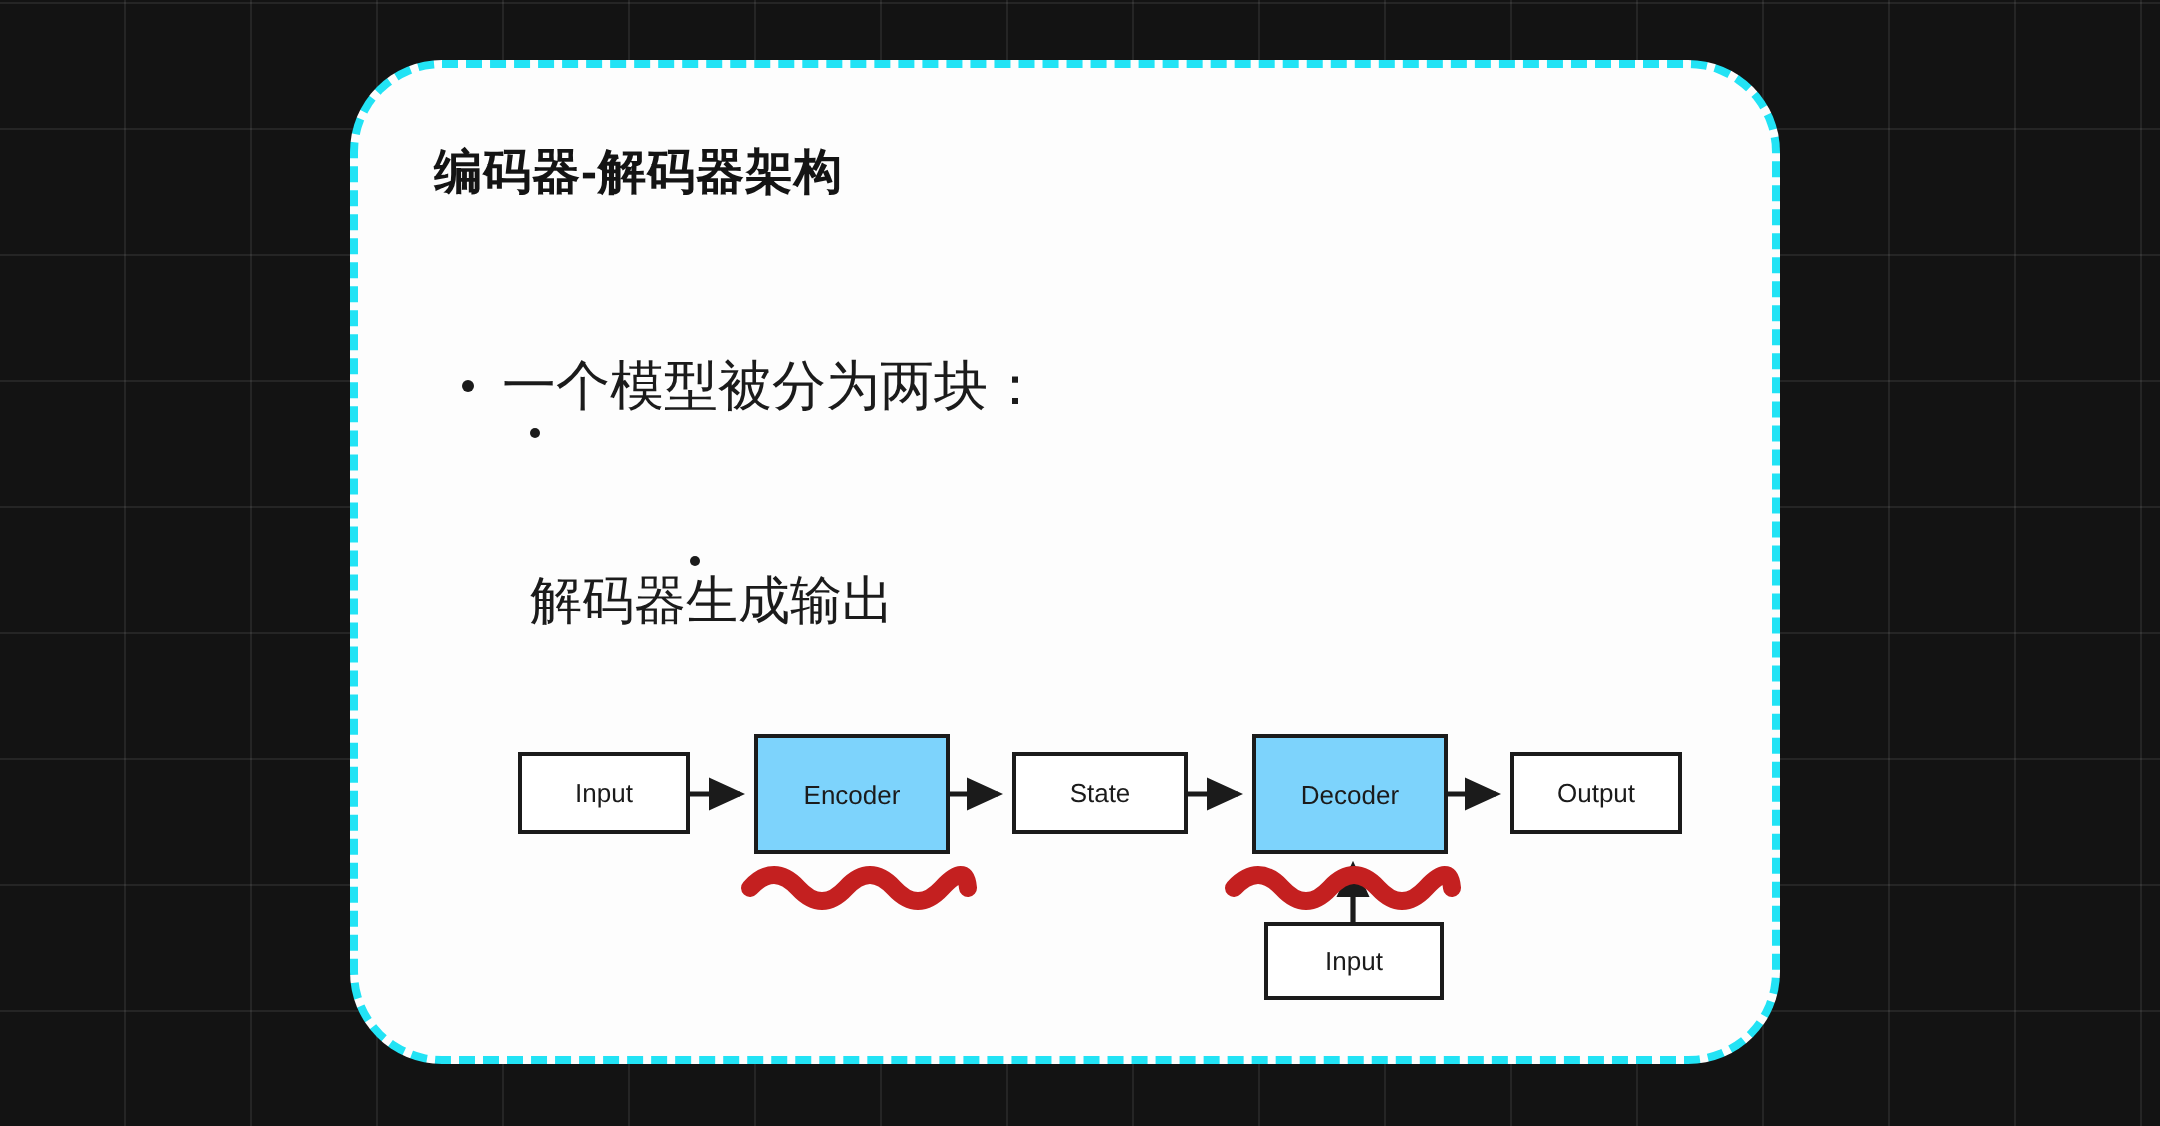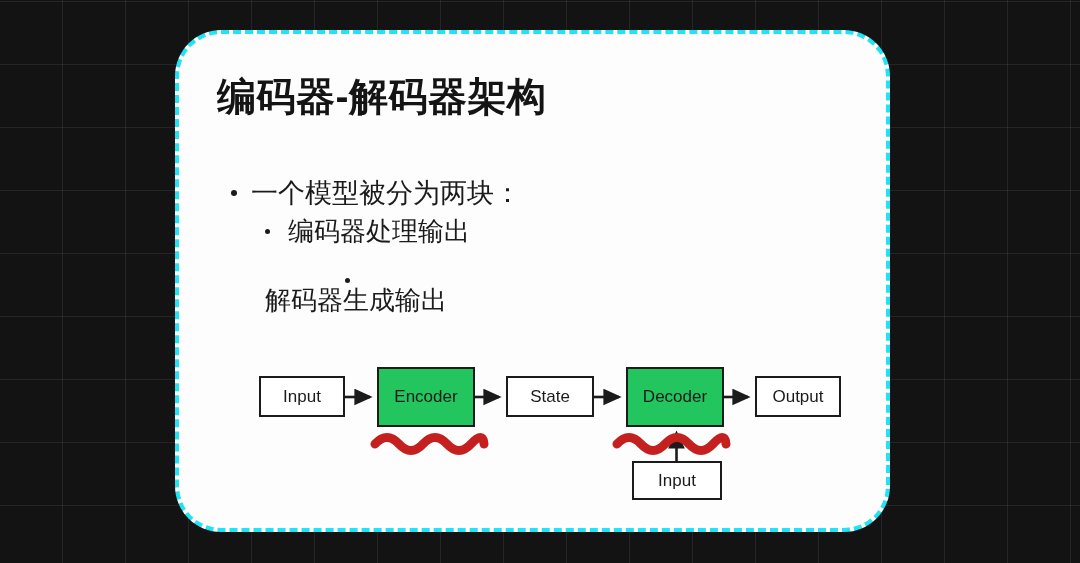--- a/index.html
+++ b/index.html
@@ -24,21 +24,21 @@
     position:absolute;
     left:175px;top:30px;
     width:715px;height:502px;
     background:#fdfdfd;
     border-radius:46px;
     border:4px dashed #22e3f5;
     box-sizing:border-box;
   }
   #card-title{
     position:absolute;left:38px;top:36px;
-    font-size:39px;font-weight:bold;color:#141414;
+    font-size:24px;font-weight:bold;color:#141414;
     letter-spacing:.5px;white-space:nowrap;
   }
   
   .bullet-l1{
     position:absolute;left:52px;
     font-size:27px;color:#1b1b1b;white-space:nowrap;
     display:flex;align-items:center;margin-top:16px;
   }
   .bullet-l1 .dot{
     width:6px;height:6px;border-radius:50%;background:#1b1b1b;
@@ -56,23 +56,23 @@
   #b1{top:125px;}
   #b2{top:180px;}
   #b3{top:244px;flex-direction:column;}
 
   
   #diagram{position:absolute;left:0;top:0;width:715px;height:502px;}
   .node{
     position:absolute;box-sizing:border-box;
     border:2.5px solid #1b1b1b;background:#ffffff;
     display:flex;align-items:center;justify-content:center;
-    font-size:17px;color:#1b1b1b;
+    font-size:13px;color:#1b1b1b;
   }
-  .node.blue{background:#22c55e;}
+  .node.blue{background:#7dd3fc;}
   #n-input-left  {left:80px; top:342px; width:86px;height:41px;}
   #n-encoder     {left:198px;top:333px; width:98px;height:60px;}
   #n-state       {left:327px;top:342px; width:88px;height:41px;}
   #n-decoder     {left:447px;top:333px; width:98px;height:60px;}
   #n-output      {left:576px;top:342px; width:86px;height:41px;text-align:right;}
   #n-input-bottom{left:453px;top:427px; width:90px;height:39px;}
 
   #diagram svg{position:absolute;left:0;top:0;width:715px;height:502px;overflow:visible;}
 </style>
 </head>
@@ -84,21 +84,20 @@
 
   <div id="card-title">编码器-解码器架构</div>
 
   <div class="bullet-l1" id="b1">
     <span class="dot"></span>
     <span>一个模型被分为两块：</span>
   </div>
 
   <div class="bullet-l2" id="b2">
     <span class="dot"></span>
-    <span>编码器处理输出</span>
   </div>
 
   <div class="bullet-l2" id="b3">
     <span class="dot"></span>
     <span>解码器生成输出</span>
   </div>
 
   <div id="diagram">
 
     <svg viewBox="0 0 715 502">

